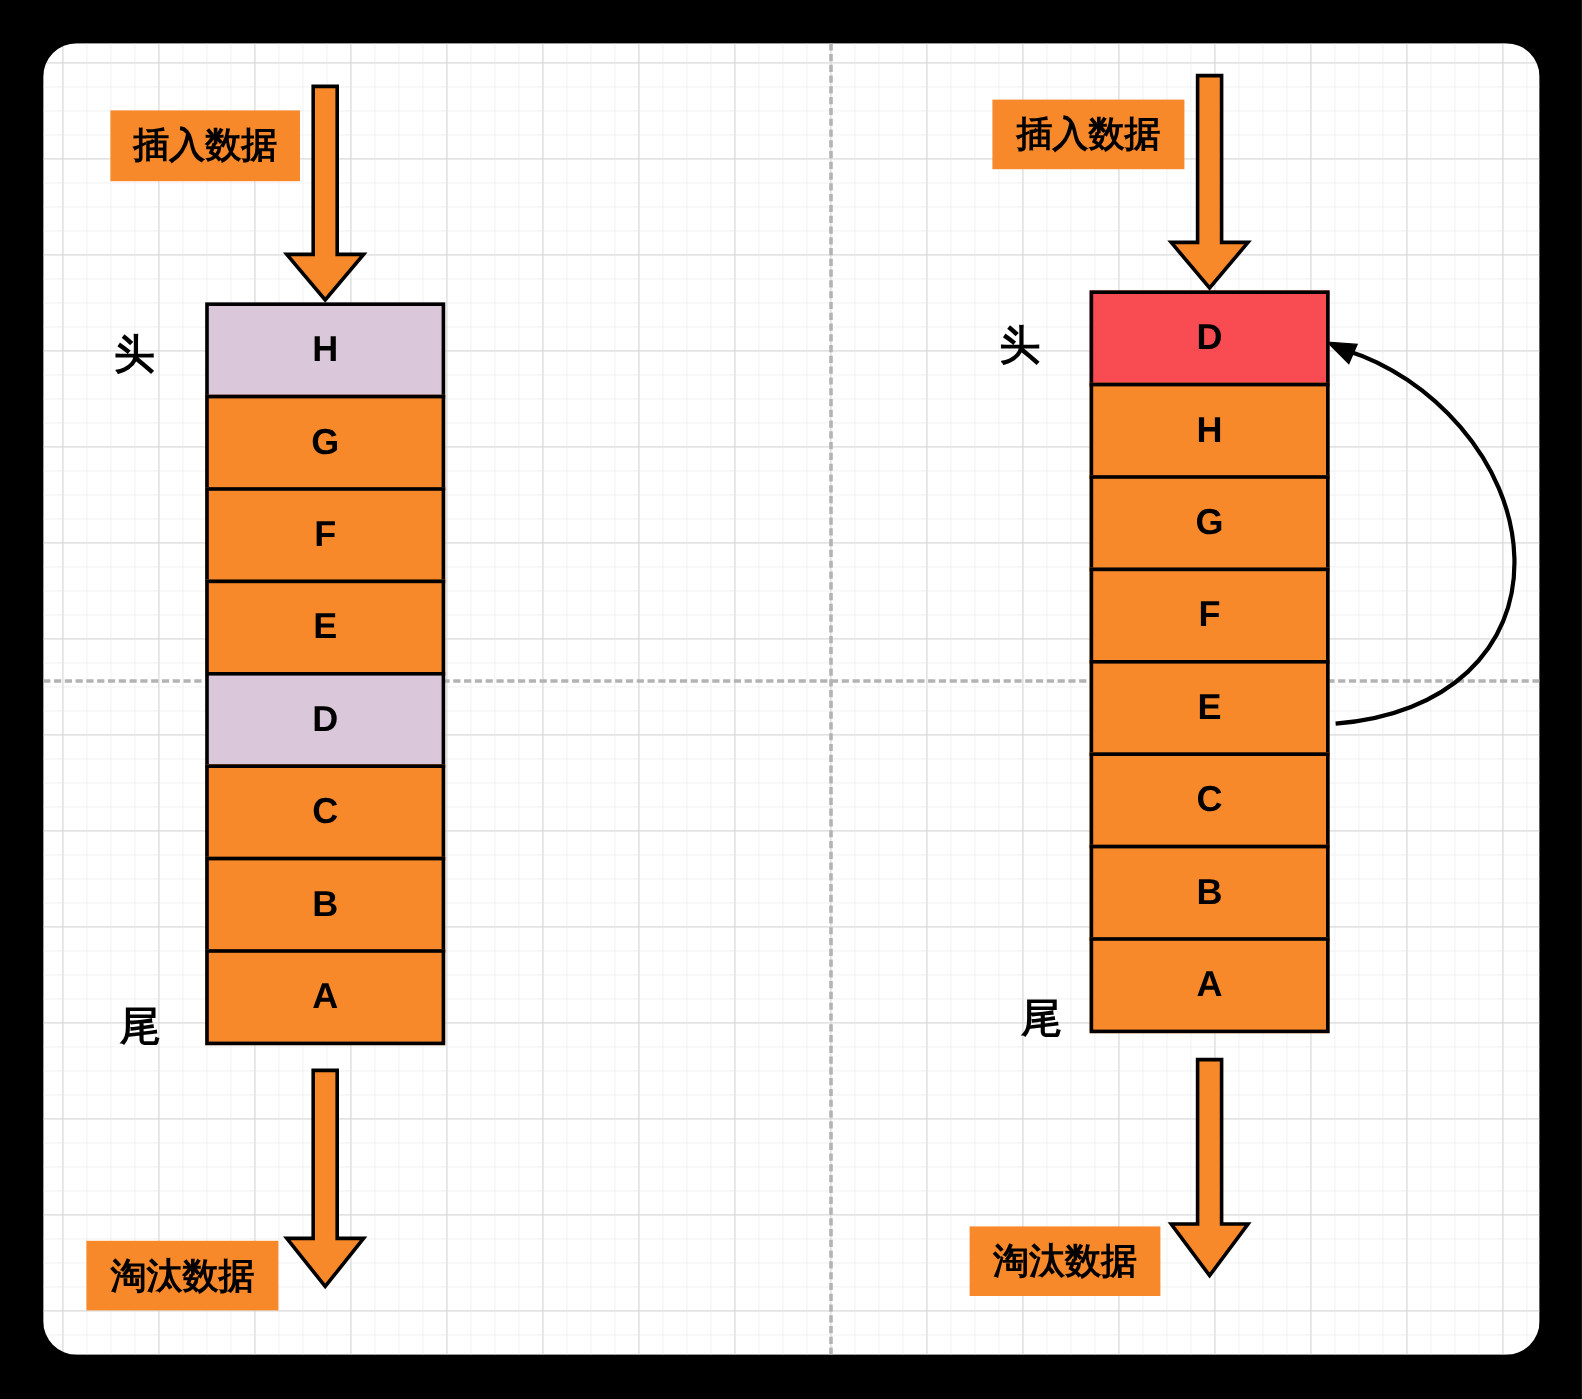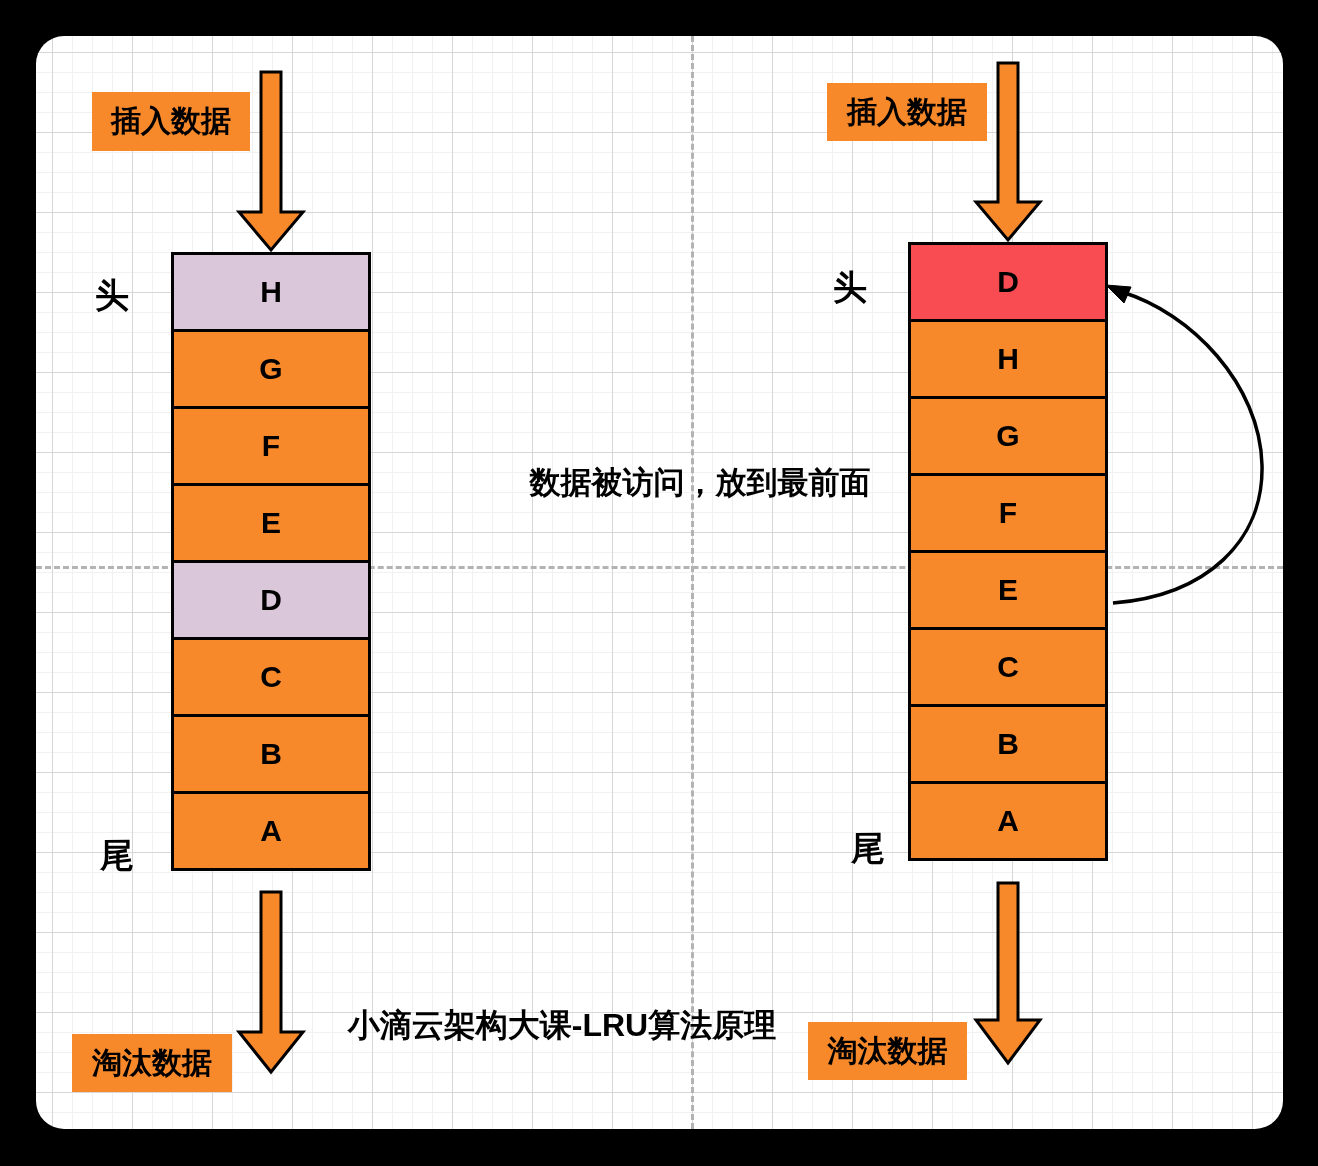--- a/index.html
+++ b/index.html
@@ -122,17 +122,15 @@
     <div class="tag tag-insert-left" style="background-color: rgb(248, 137, 43);">插入数据</div>
     <div class="tag tag-insert-right" style="background-color: rgb(248, 137, 43);">插入数据</div>
     <div class="tag tag-evict-left" style="background-color: rgb(248, 137, 43);">淘汰数据</div>
     <div class="tag tag-evict-right" style="background-color: rgb(248, 137, 43);">淘汰数据</div>
 
     <div class="marker marker-head-left">头</div>
     <div class="marker marker-tail-left">尾</div>
     <div class="marker marker-head-right">头</div>
     <div class="marker marker-tail-right">尾</div>
 
-    <div class="note">数据被访问，放到最前面</div>
-    <div class="caption">小滴云架构大课-LRU算法原理</div>
 
   </div>
 </div>
 
 </body></html>

